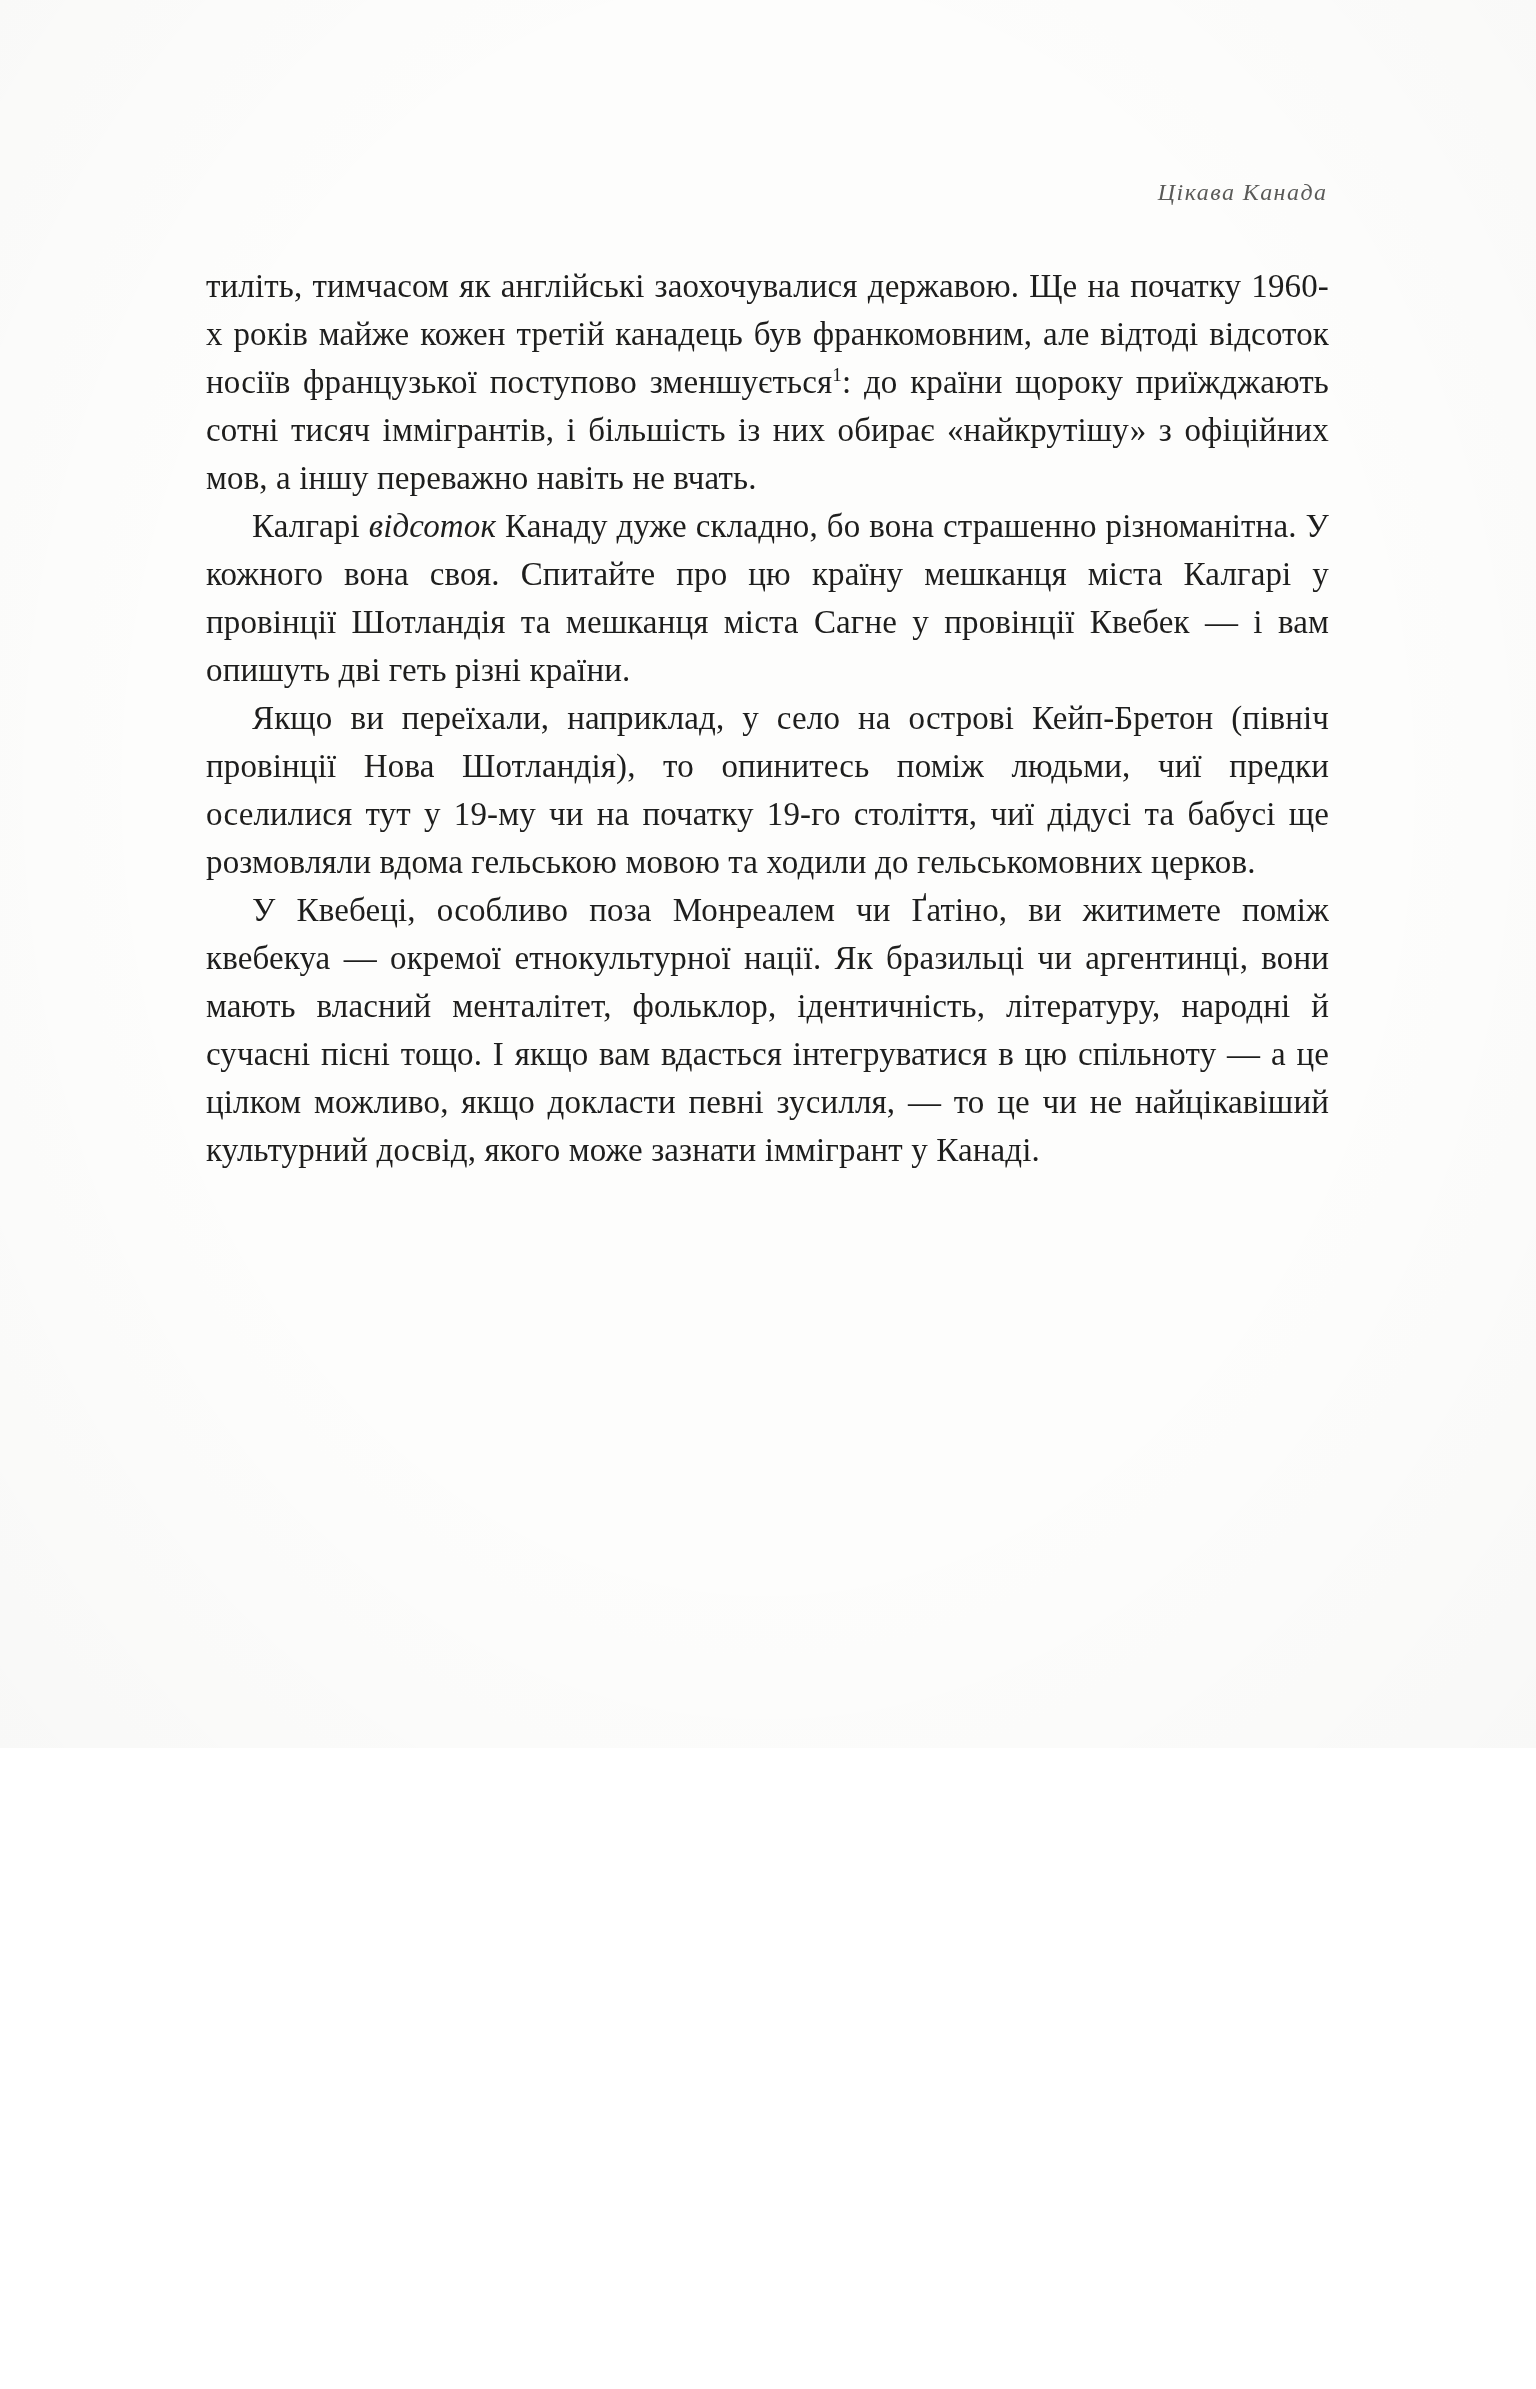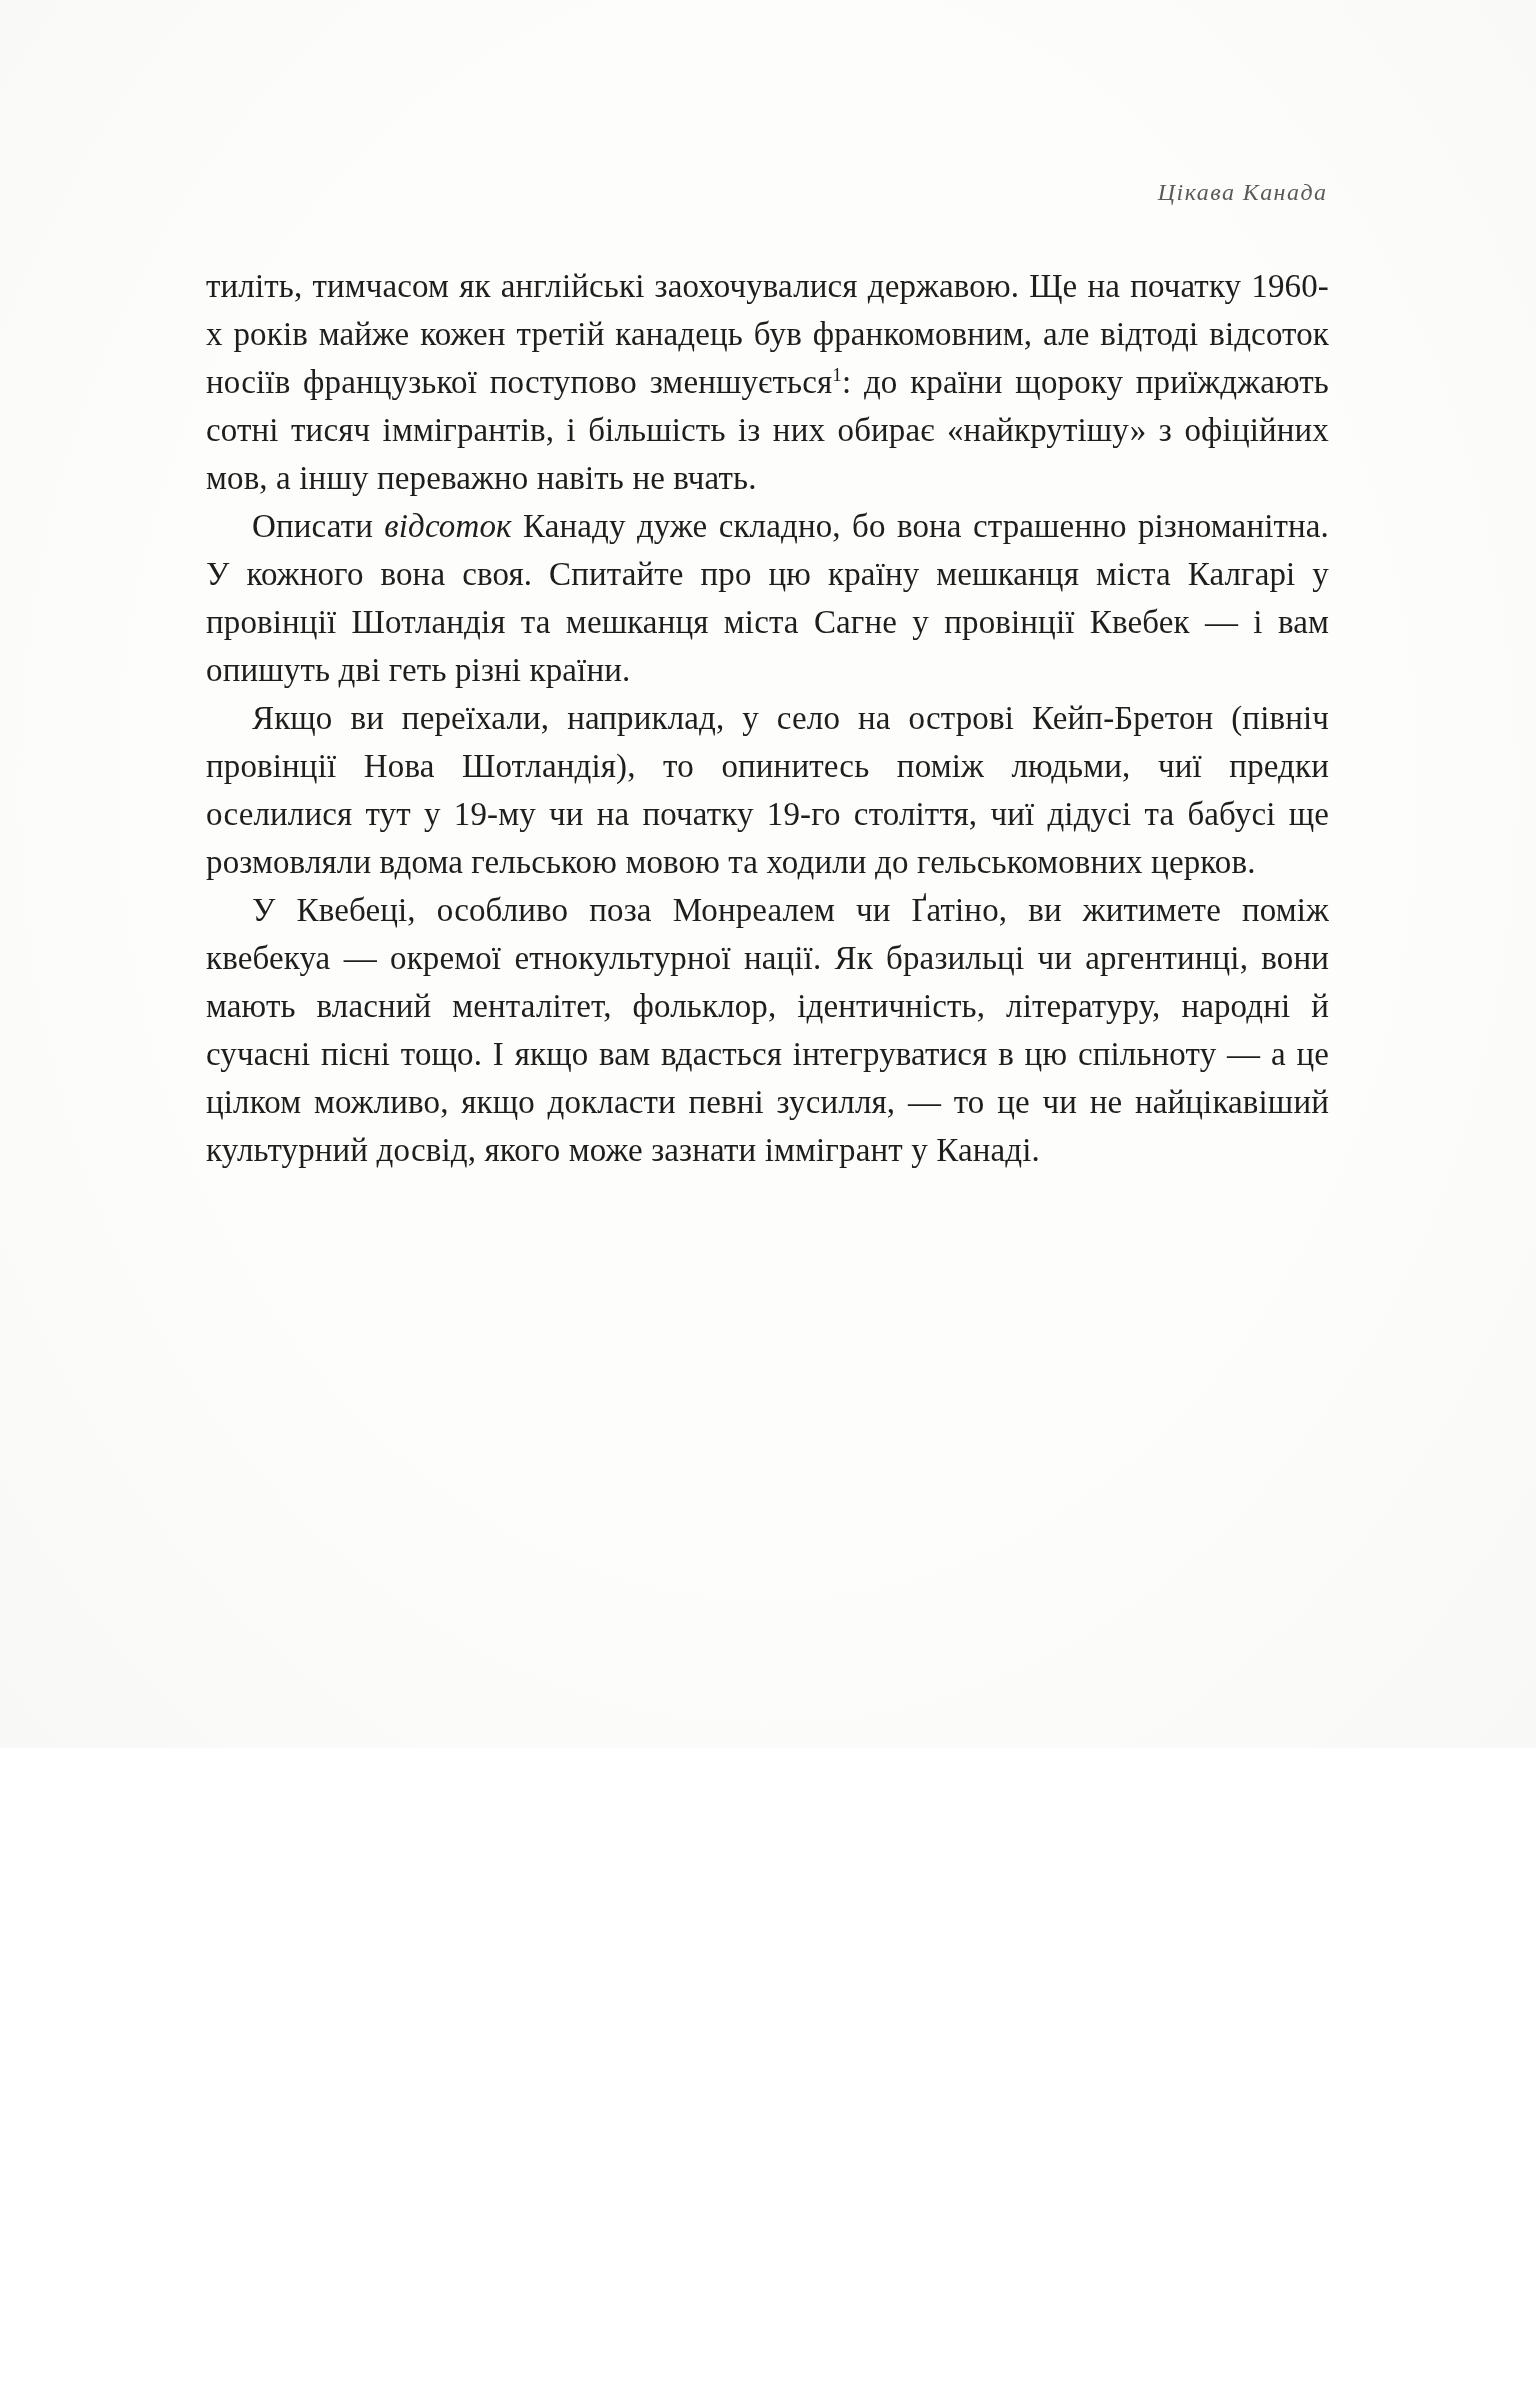--- a/index.html
+++ b/index.html
@@ -98,21 +98,21 @@
 <body>
 
 <div class="page">
 
   <div class="text-block">
 
     <div class="running-head">Цікава Канада</div>
 
     <div class="body-copy">
         <p style="text-indent: 0px;"><span>тиліть, тимчасом як англійські заохочувалися державою. Ще на початку 1960-х років майже кожен третій канадець був франкомовним, але відтоді відсоток носіїв французької поступово зменшується</span><sup class="fn-ref">1</sup><span>: до країни щороку приїжджають сотні тисяч іммігрантів, і більшість із них обирає «найкрутішу» з офіційних мов, а іншу переважно навіть не вчать.</span></p>
-        <p><span>Описати </span><em>відсоток</em><span> Канаду дуже складно, бо вона страшенно різноманітна. У кожного вона своя. Спитайте про цю країну мешканця міста Калгарі у провінції Шотландія та мешканця міста Сагне у провінції Квебек — і вам опишуть дві геть різні країни.</span></p>
+        <p><span>Калгарі </span><em>відсоток</em><span> Канаду дуже складно, бо вона страшенно різноманітна. У кожного вона своя. Спитайте про цю країну мешканця міста Калгарі у провінції Шотландія та мешканця міста Сагне у провінції Квебек — і вам опишуть дві геть різні країни.</span></p>
         <p><span>Якщо ви переїхали, наприклад, у село на острові Кейп-Бретон (північ провінції Нова Шотландія), то опинитесь поміж людьми, чиї предки оселилися тут у 19-му чи на початку 19-го століття, чиї дідусі та бабусі ще розмовляли вдома гельською мовою та ходили до гельськомовних церков.</span></p>
         <p><span>У Квебеці, особливо поза Монреалем чи Ґатіно, ви житимете поміж квебекуа — окремої етнокультурної нації. Як бразильці чи аргентинці, вони мають власний менталітет, фольклор, ідентичність, літературу, народні й сучасні пісні тощо. І якщо вам вдасться інтегруватися в цю спільноту — а це цілком можливо, якщо докласти певні зусилля, — то це чи не найцікавіший культурний досвід, якого може зазнати іммігрант у Канаді.</span></p>
       </div>
 
   </div>
 
 
 </div>
 
 

